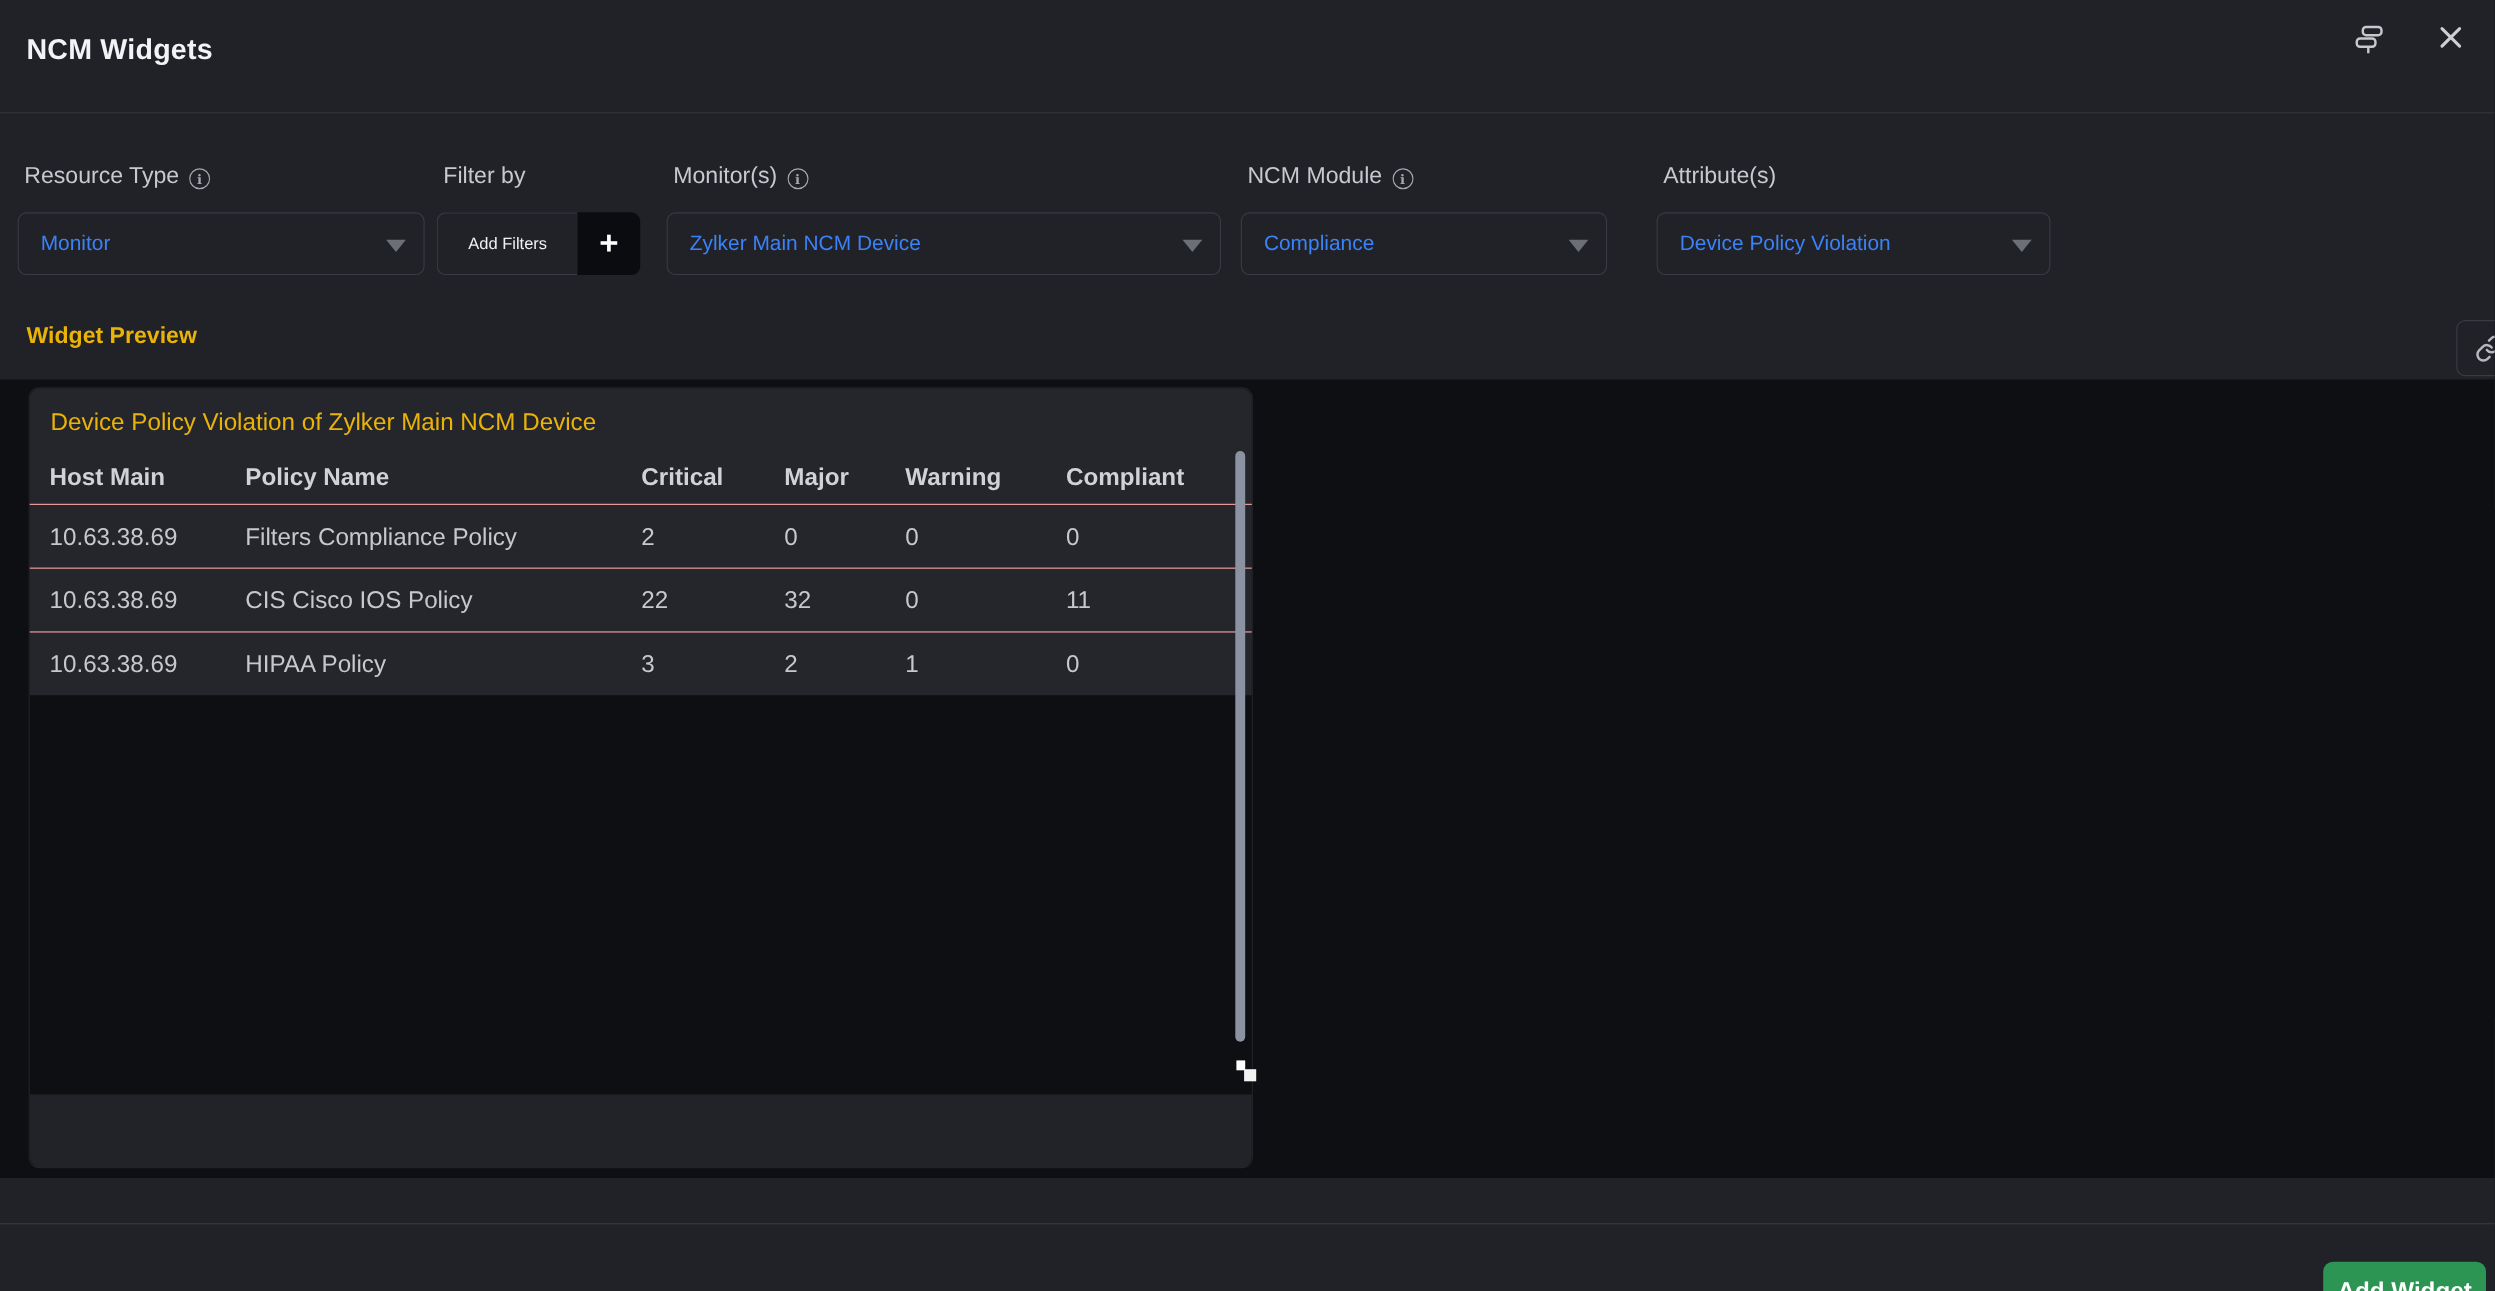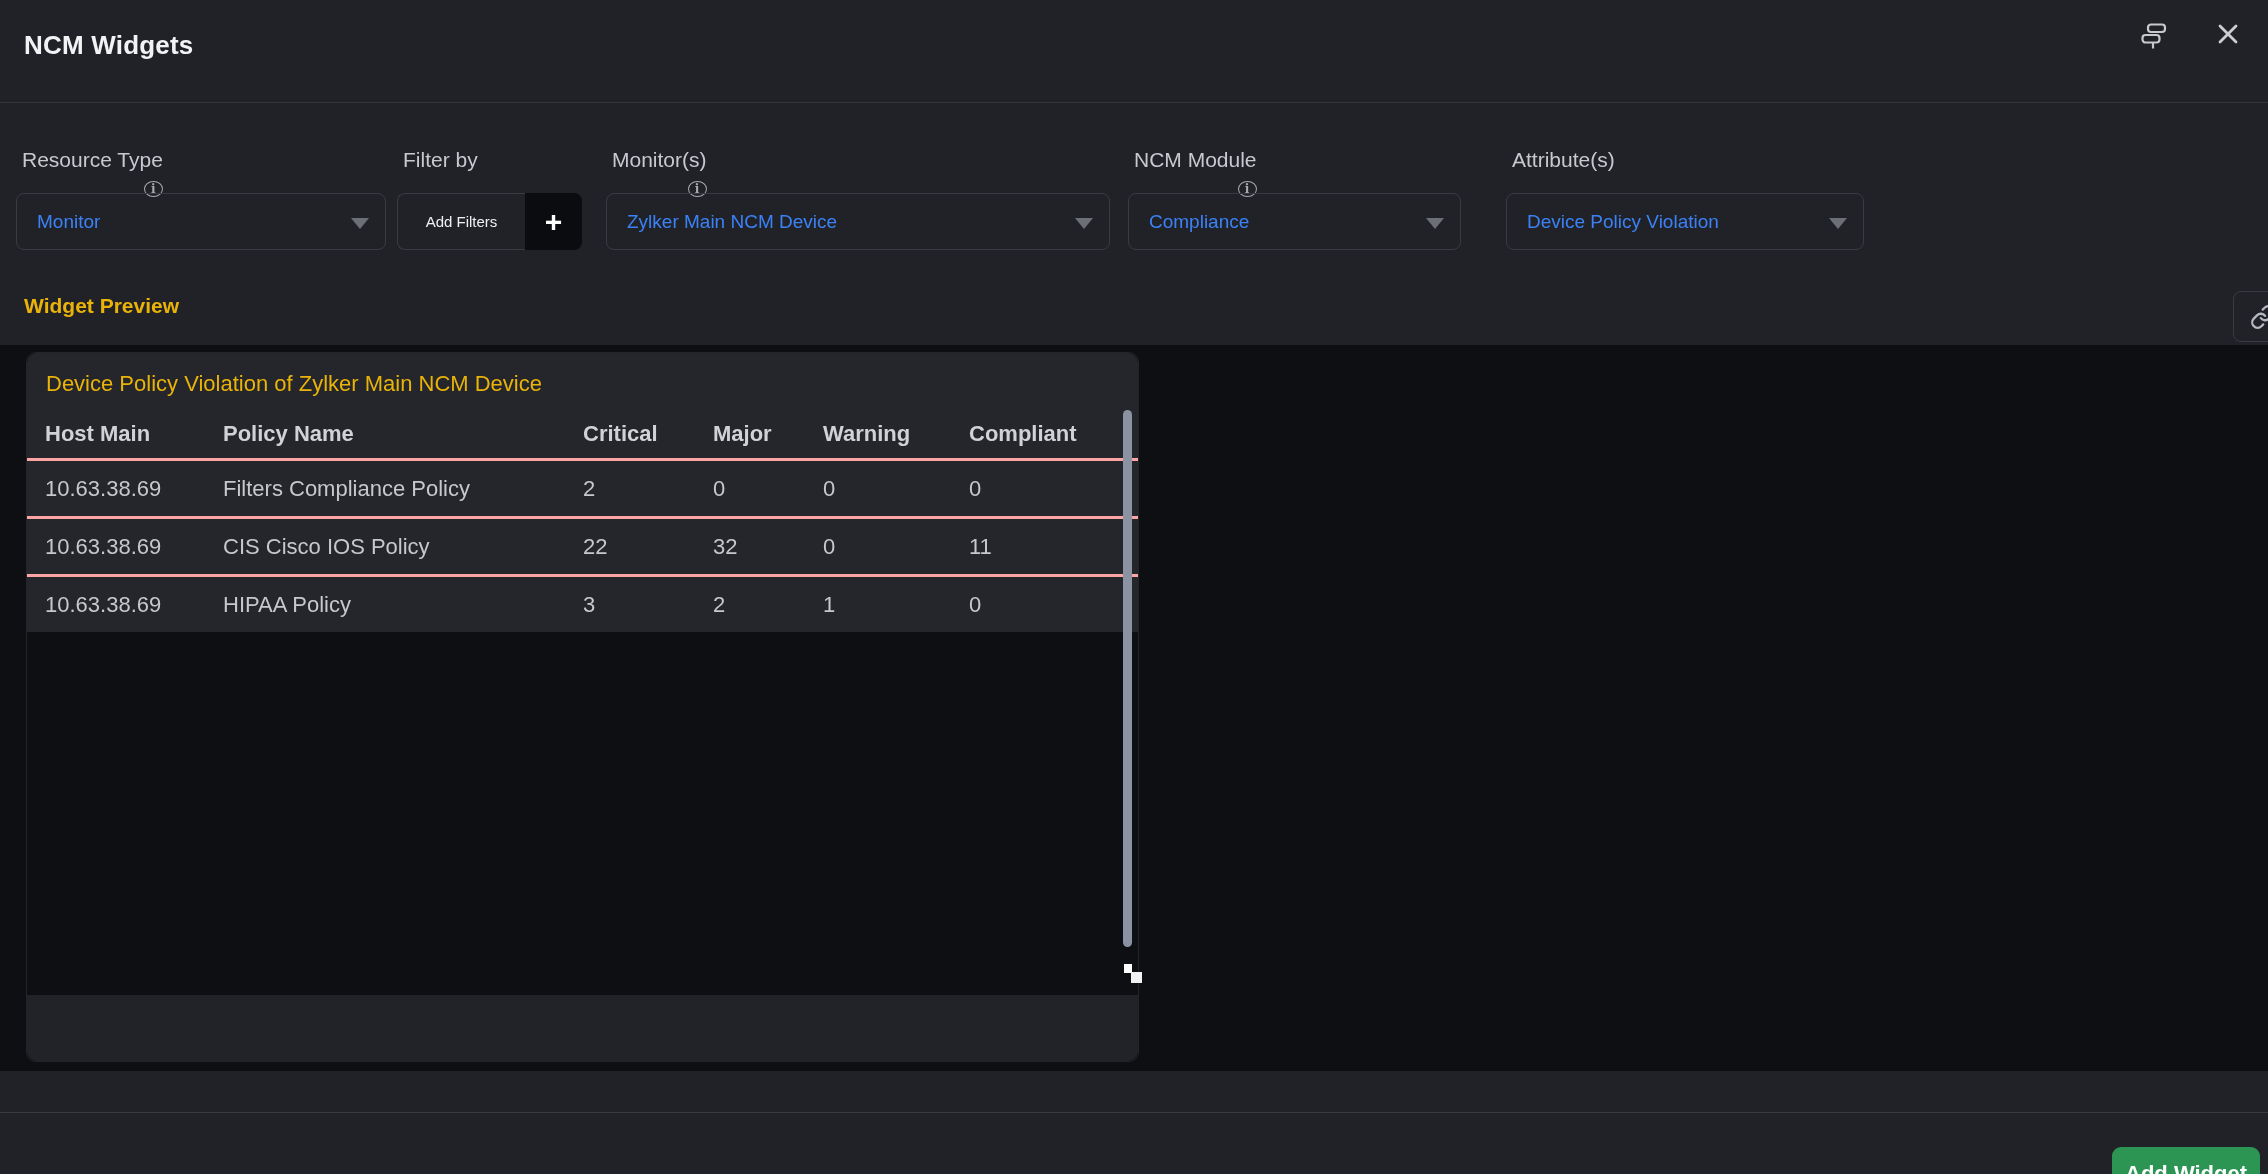--- a/index.html
+++ b/index.html
@@ -30,21 +30,21 @@
   
   .filter-group { position:absolute; top:138px; height:120px; }
   .fg-1 { left:16px;   width:370px; }
   .fg-2 { left:397px;  width:185px; }
   .fg-3 { left:606px;  width:504px; }
   .fg-4 { left:1128px; width:333px; }
   .fg-5 { left:1506px; width:358px; }
 
   .flabel-row {
     position:absolute; top:10px; left:6px; height:24px;
-    display:flex; align-items:flex-end; gap:9px;flex-direction:column;
+    display:flex; align-items:flex-end; gap:9px;
   }
   .flabel { font-size:21px; color:#c7c9cf; }
   .info-icon {
     width:19px; height:19px; border:1.6px solid #a7a9af; border-radius:50%;
     display:inline-flex; align-items:center; justify-content:center;
     font-size:12px; font-weight:700; color:#a7a9af; font-family:"DejaVu Serif",serif;
     cursor:pointer;
   }
 
   .dropdown {
@@ -105,21 +105,21 @@
   }
   .card-title {
     padding:18px 20px 13px 19px; font-size:22px; color:#eab308;
   }
   .tbl-row {
     display:grid; grid-template-columns:178px 360px 130px 110px 146px 1fr;
     align-items:center; padding-left:18px;
   }
   .tbl-head { height:48px; }
   .tbl-head .tbl-cell { font-weight:700; color:#d0d2d7; }
-  .tbl-data { height:58px; border-top:3px solid #fca5a5; }
+  .tbl-data { height:58px; border-top:1px solid #fca5a5; }
   .tbl-cell { font-size:22px; color:#c6c8cd; white-space:nowrap; }
 
   .card-scrollbar {
     position:absolute; right:6px; top:57px; width:9px; height:537px;
     background:#8b93a3; border-radius:5px; cursor:pointer;
   }
   .card-footer {
     position:absolute; bottom:0; left:0; right:0; height:66px;
     background:#222328; border-radius:0 0 10px 10px;
   }

